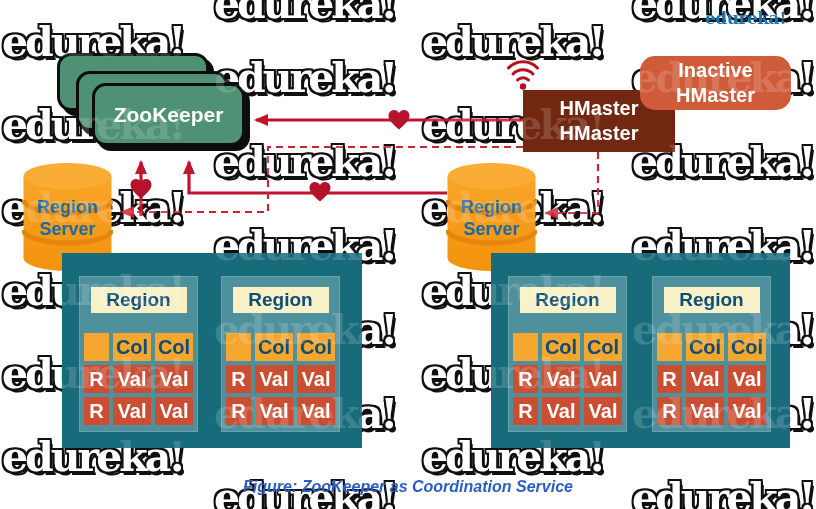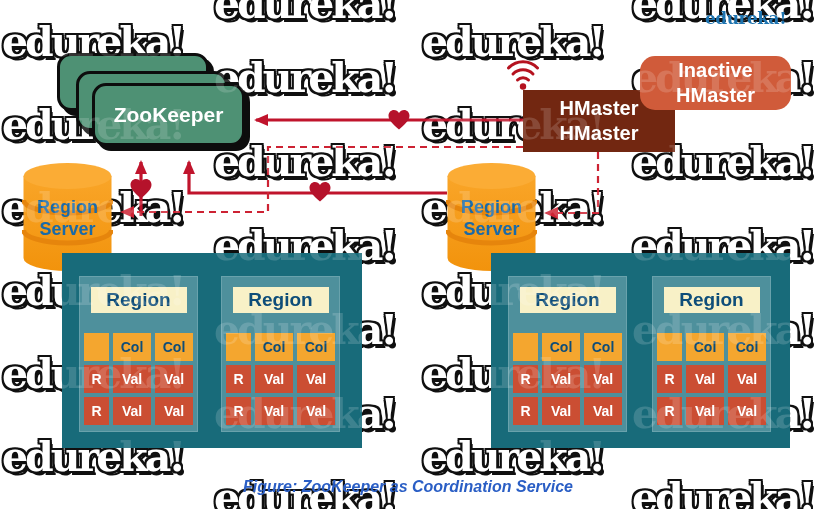--- a/index.html
+++ b/index.html
@@ -55,21 +55,21 @@
   #panel-right{left:491px;top:253px;width:299px;height:195px;}
   .inner{position:absolute;top:23px;width:119px;height:156px;
       background:var(--c-inner_panel,#4e909c);border:1px solid #69a2ac;box-sizing:border-box;}
   .inner.i1{left:17px;} .inner.i2{left:159px;}
   .region-head{margin:10px auto 0;width:96px;height:26px;background:var(--c-cream,#f8f1c7);
       color:var(--c-cell_blue,#0e4d79);font-size:19px;font-weight:bold;
       display:flex;align-items:center;justify-content:center;}
   .cellgrid{margin:20px auto 0;display:grid;grid-template-columns:25px 38px 38px;
       grid-auto-rows:28px;gap:4px;width:max-content;}
   .cell{display:flex;align-items:center;justify-content:center;
-      font-size:14px;font-weight:bold;}
+      font-size:20px;font-weight:bold;}
   .cell.o{background:var(--c-orange_cell,#f4a62f);color:var(--c-cell_blue,#0e4d79);}
   .cell.r{background:var(--c-red_cell,#cb4e33);color:#ffffff;}
 
   
   #caption{position:absolute;left:0;top:478px;width:816px;text-align:center;
       color:var(--c-caption_blue,#2a5ec5);font-size:16px;font-style:italic;
       font-weight:bold;z-index:7;}
   #logo{position:absolute;left:705px;top:8px;color:var(--c-logo_blue,#1e74b0);
       font-size:17px;font-weight:bold;letter-spacing:-0.5px;z-index:7;
       font-family:"DejaVu Serif",serif;}

